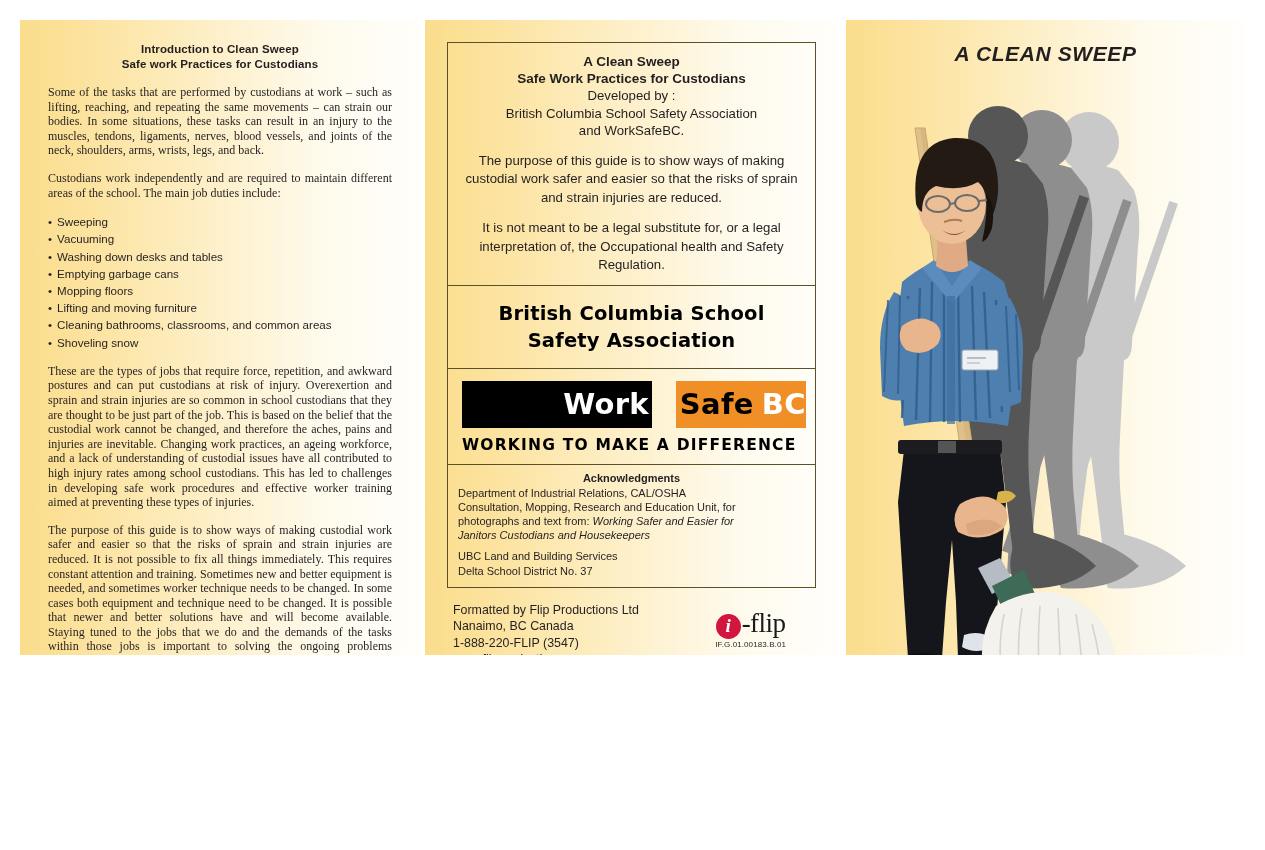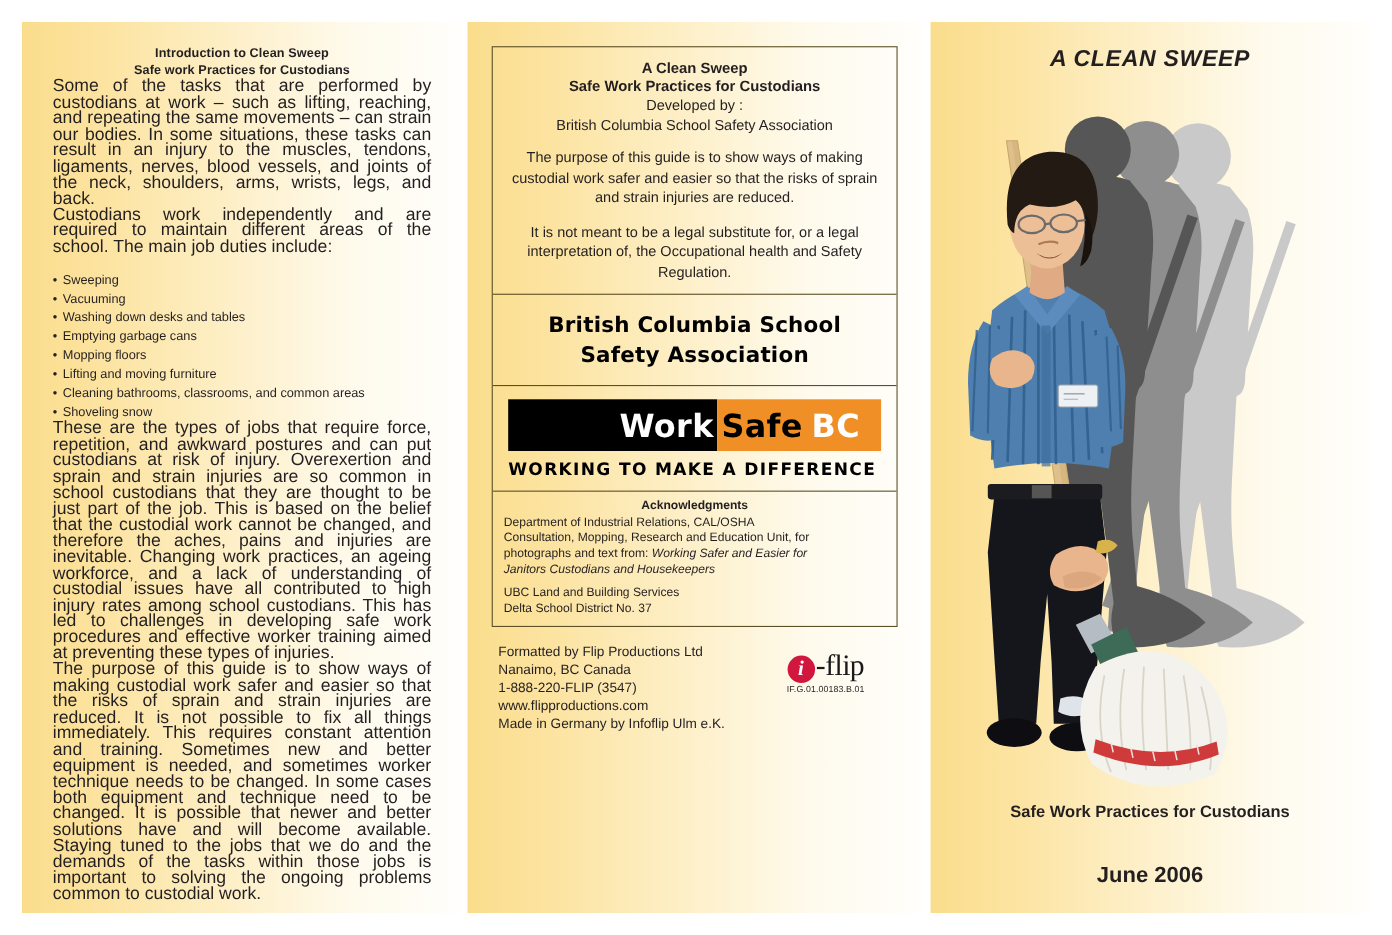--- a/index.html
+++ b/index.html
@@ -12,37 +12,37 @@
   .page {
     position: relative;
     width: 1265px; height: 850px;
     background: #ffffff;
   }
 
   
   .panel {
     position: absolute;
     top: 20px;
-    height: 810px;
+    height: 635px;
     background: linear-gradient(to right, #fadd8c 0%, #fce3a0 18%, #fdeec4 45%, #fefaec 75%, #fffefb 100%);
     overflow: hidden;
   }
   #panel-left   { left: 20px;  width: 400px; }
   #panel-middle { left: 425px; width: 413px; }
   #panel-right  { left: 846px; width: 399px; }
 
   
   .left-inner { padding: 22px 28px 0 28px; }
   .head-line {
     font-size: 11.5px; font-weight: bold; color: #231f20;
     text-align: center; line-height: 15px; letter-spacing: .1px;
   }
   .body-p {
-    font-size: 16px; color: #231f20; line-height: 14.6px;
-    text-align: justify; 
+    font-size: 12px; color: #231f20; line-height: 14.6px;
+    text-align: justify; margin-top: 13px; font-family: Liberation Serif, serif;
   }
   .bullets { margin-top: 13px; }
   .bullets li {
     list-style: none; font-size: 11.6px; color: #231f20;
     line-height: 17.2px;
   }
   .bullets li::before { content: "\2022"; margin-right: 5px; }
 
   
   .mid-inner { padding: 22px 22px 0 22px; position: relative; height: 100%; }
@@ -78,21 +78,21 @@
     text-align: center;
   }
   .bcssa-name {
     font-family: "DejaVu Sans", sans-serif;
     font-size: 19.5px; font-weight: bold; color: #000000;
     line-height: 27px; letter-spacing: .2px;
   }
 
   
   .wsbc-box { padding: 12px 14px 10px 14px; }
-  .wsbc-logo { display: flex; width: 100%; height: 47px; }
+  .wsbc-logo { display: flex; width: 100%; height: 47px; gap: 24px; }
   .wsbc-black {
     background: #000000; flex: 0 0 56%;
     display: flex; align-items: center; justify-content: flex-end;
     padding-right: 3px;
   }
   .wsbc-orange {
     background: #ef8f26; flex: 1;
     display: flex; align-items: center; padding-left: 4px;
   }
   .wsbc-w {
@@ -207,20 +207,21 @@
   <div class="panel" id="panel-middle">
     <div class="mid-inner">
 
       <div class="boxstack">
 
         <div class="box">
           <div class="m-title">A Clean Sweep</div>
           <div class="m-title">Safe Work Practices for Custodians</div>
           <div class="m-sub">Developed by :</div>
           <div class="m-sub">British Columbia School Safety Association</div>
+          <div class="m-sub">and WorkSafeBC.</div>
           <div class="m-para">The purpose of this guide is to show ways of making custodial work safer and easier so that the risks of sprain and strain injuries are reduced.</div>
           <div class="m-para">It is not meant to be a legal substitute for, or a legal interpretation of, the Occupational health and Safety Regulation.</div>
         </div>
 
         <div class="box bcssa-box">
           <div class="bcssa-name">British Columbia School</div>
           <div class="bcssa-name">Safety Association</div>
         </div>
 
         <div class="box wsbc-box">

